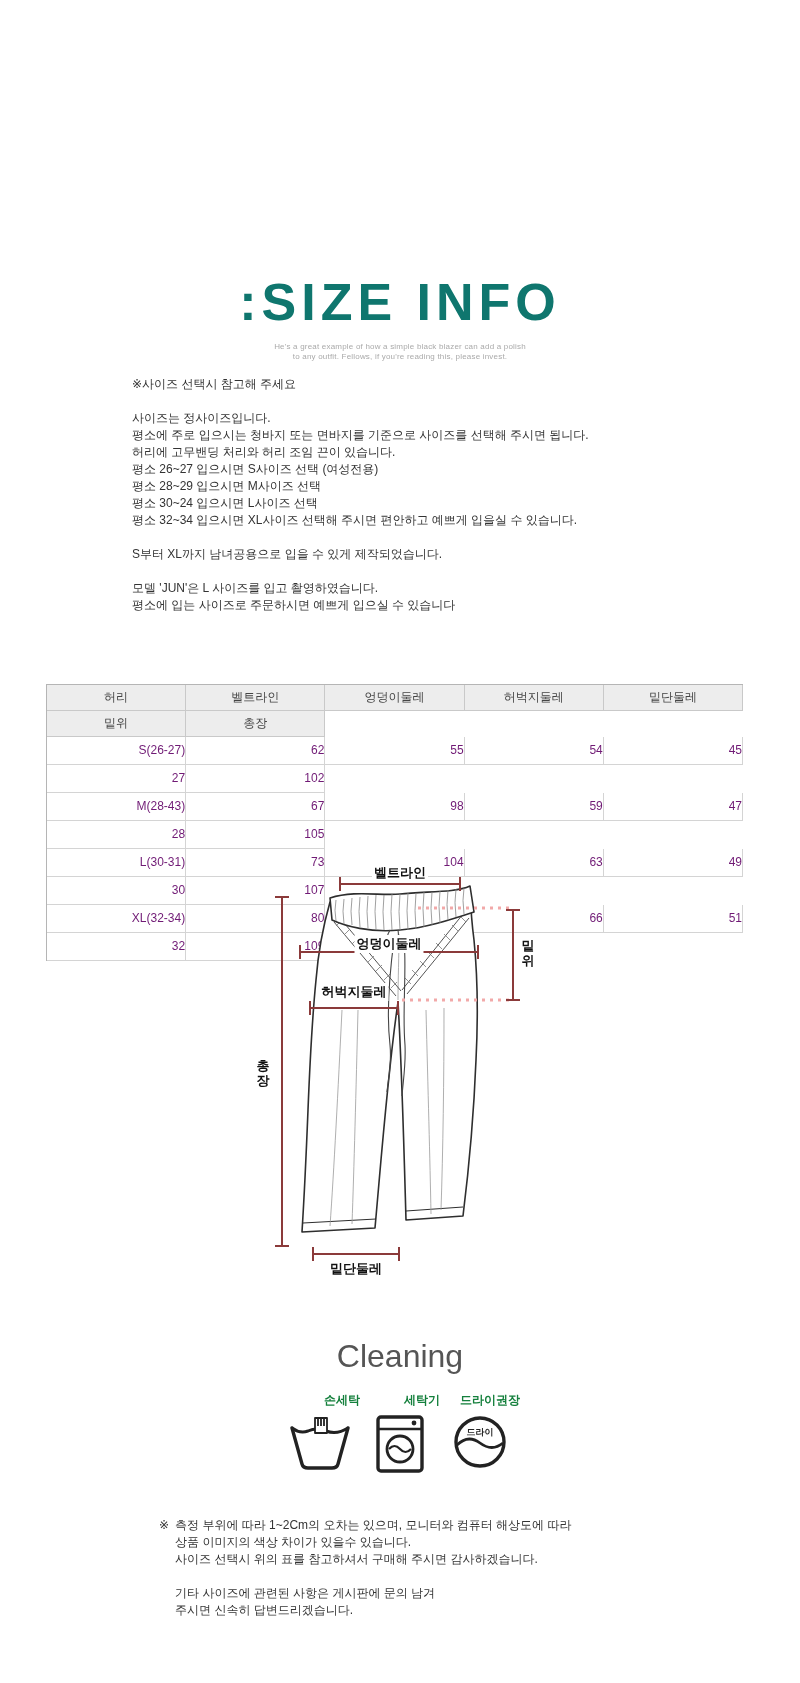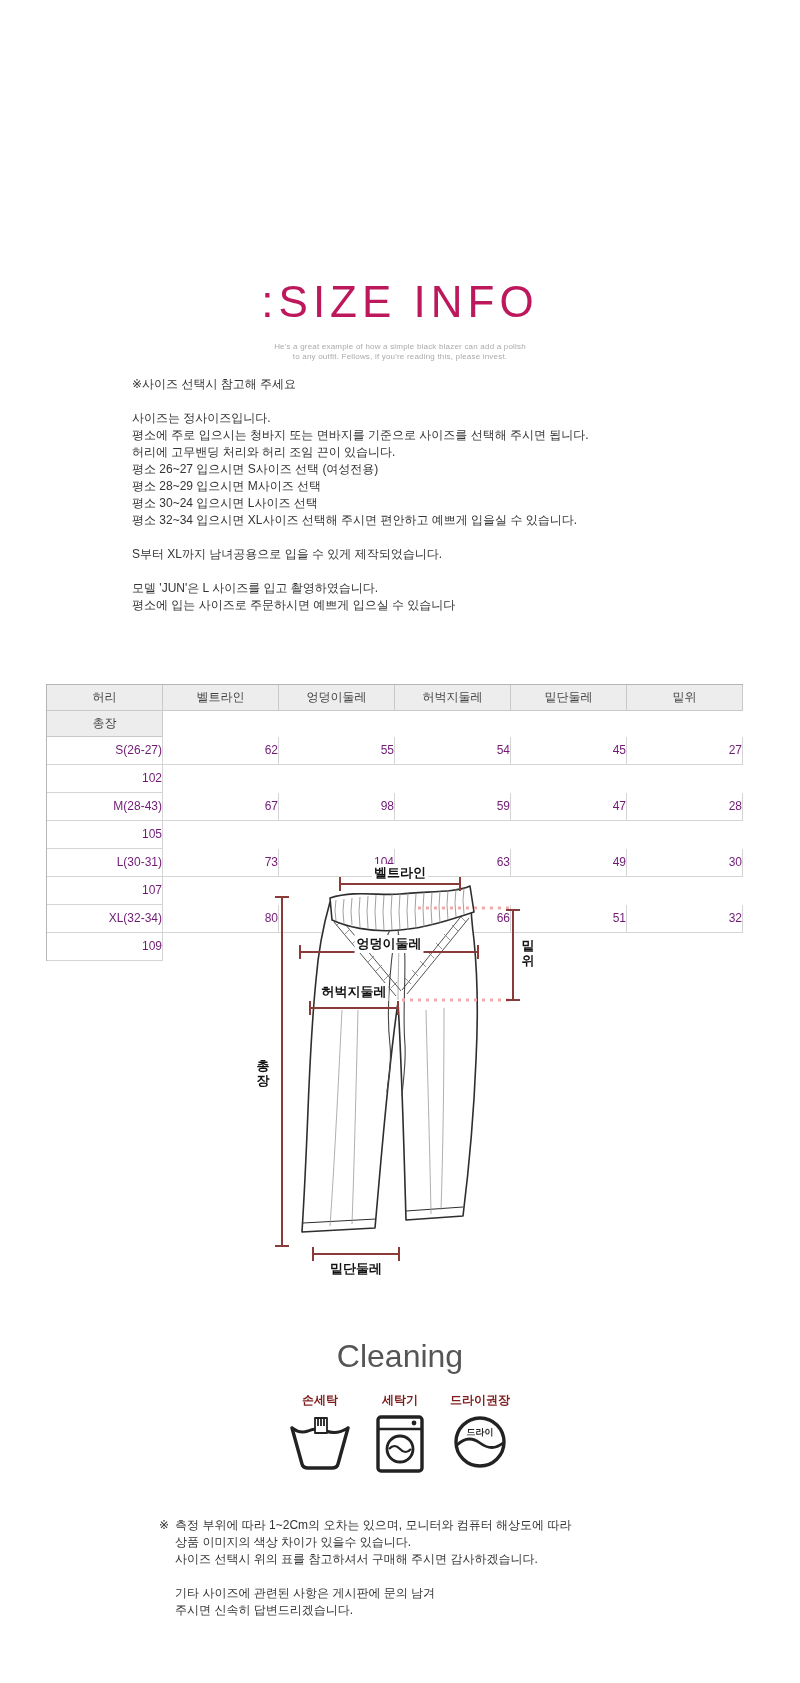--- a/index.html
+++ b/index.html
@@ -1,50 +1,50 @@
 <!DOCTYPE html>
 <html><head>
 <meta charset="utf-8">
 <style>
   html,body{margin:0;padding:0;background:#fff;}
   #page{position:relative;width:800px;height:1683px;background:#fff;overflow:hidden;
         font-family:"Liberation Sans","DejaVu Sans",sans-serif;}
 
   
   .header{position:absolute;top:280px;left:0;width:100%;text-align:center;}
-  .size-info-title{font-size:44px;font-weight:400;letter-spacing:5px;color:#be185d;line-height:44px;}
+  .size-info-title{font-size:52px;font-weight:700;letter-spacing:5px;color:#0f766e;line-height:44px;}
   .size-info-sub{margin-top:18px;font-size:8px;line-height:10px;color:#aaa;letter-spacing:.2px;}
 
   
   .intro{position:absolute;top:376px;left:132px;font-size:12px;line-height:17px;color:#333;}
   .gap{height:17px;}
 
   
   .size-table{position:absolute;top:684px;left:46px;width:696px;
               border-top:1px solid #b5b5b5;border-left:1px solid #b5b5b5;font-size:12px;}
-  .tr{display:grid;grid-template-columns:repeat(6,1fr);}
+  .tr{display:grid;grid-template-columns:repeat(5,1fr);}
   .th{height:25px;line-height:25px;text-align:center;background:#ededed;color:#444;
       border-right:1px solid #c9c9c9;border-bottom:1px solid #c9c9c9;}
   .td{height:27px;line-height:27px;text-align:right;color:#701a75;
       border-right:1px solid #d4d4d4;border-bottom:1px solid #d4d4d4;}
 
   
   .diagram{position:absolute;top:860px;left:230px;width:340px;height:430px;}
   .diagram svg{position:absolute;top:0;left:0;}
   .dlabel{position:absolute;font-size:13px;font-weight:bold;color:#111;background:#fff;
           padding:0 2px;white-space:nowrap;}
   .dlabel.vert{width:14px;line-height:15px;word-break:break-all;text-align:center;
                white-space:normal;padding:0;}
 
   
   .cleaning-title{position:absolute;top:1338px;left:0;width:100%;text-align:center;
                   font-size:32px;font-weight:300;color:#555;}
   .cleaning-items{position:absolute;top:1392px;left:280px;width:240px;display:flex;}
   .clean-item{width:80px;text-align:center;}
-  .clean-label{font-size:12px;font-weight:bold;color:#7f1d1d;margin-bottom:5px;}
+  .clean-label{font-size:12px;font-weight:bold;color:#15803d;margin-bottom:5px;text-align:right;}
 
   
   .footer{position:absolute;top:1517px;left:159px;display:flex;font-size:12px;line-height:17px;color:#333;}
   .footer .mark{margin-right:6px;}
 </style>
 </head>
 <body>
 
 <div id="page">
 

